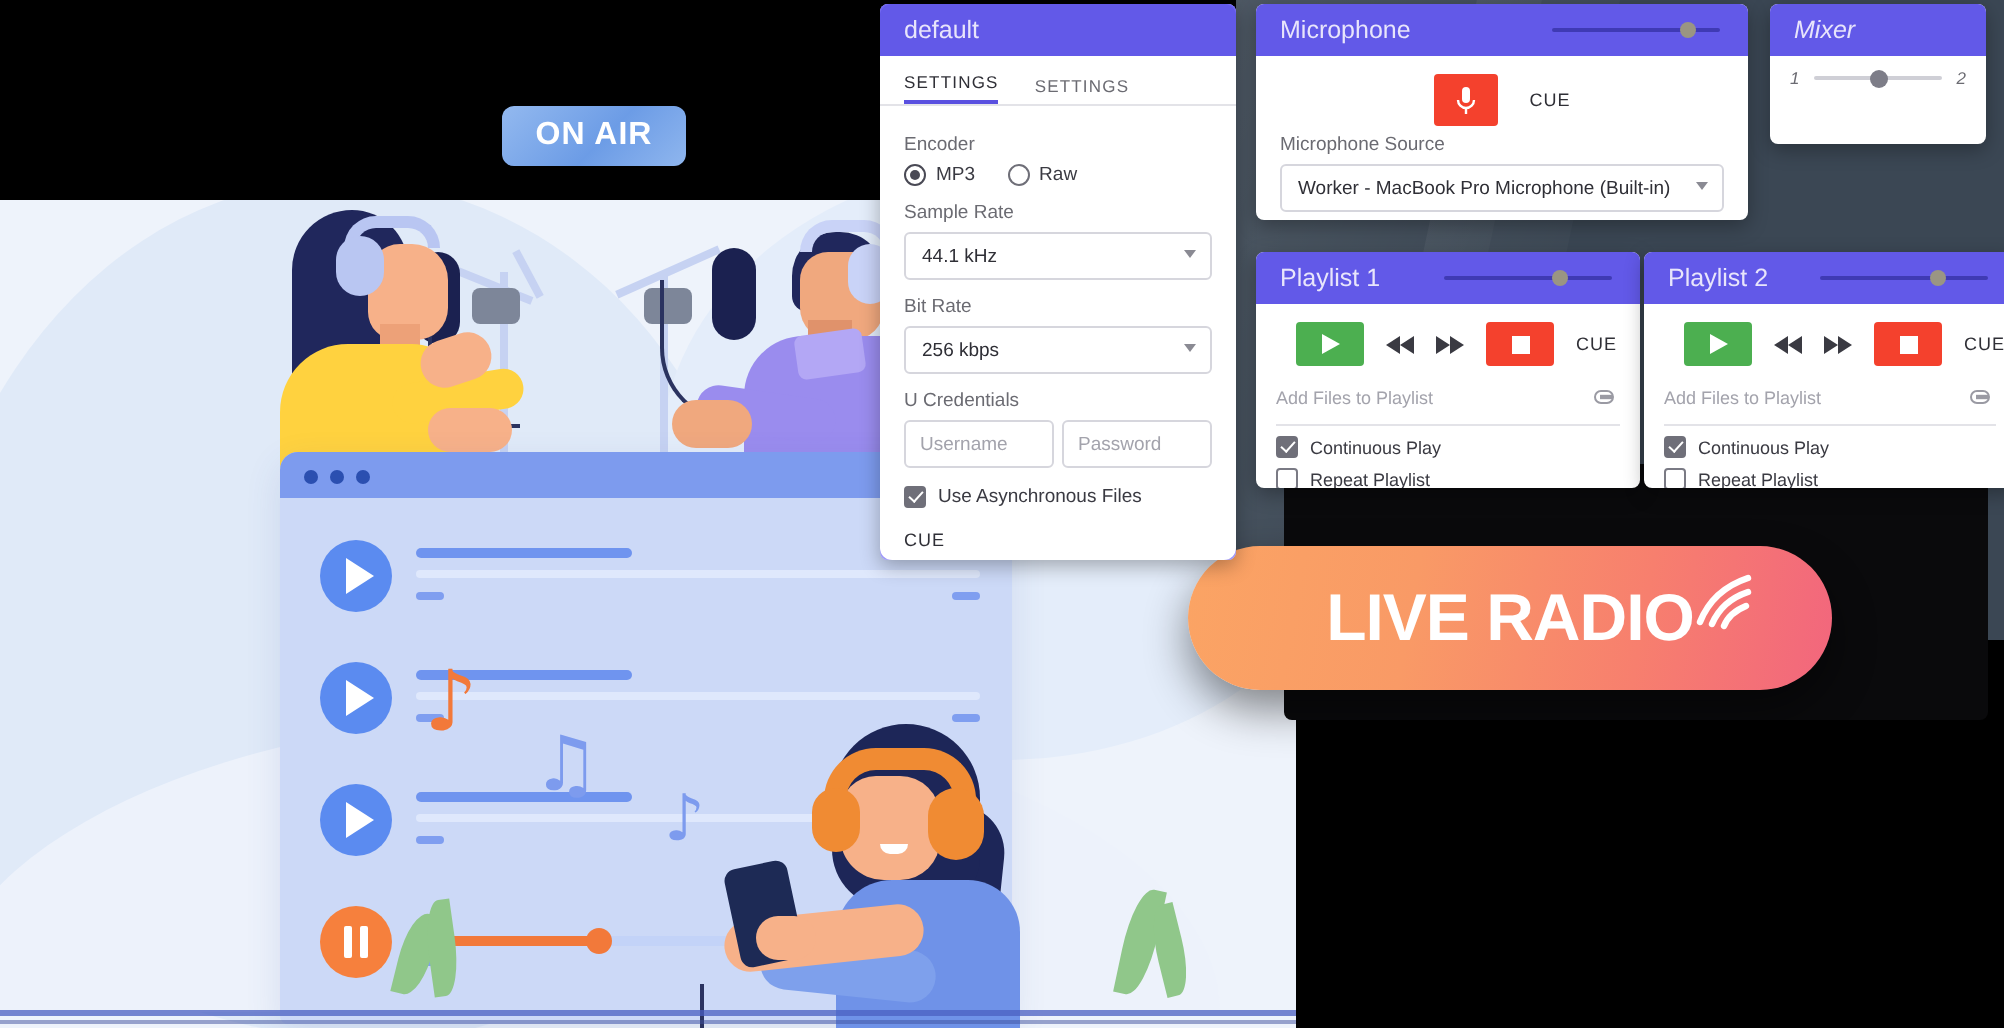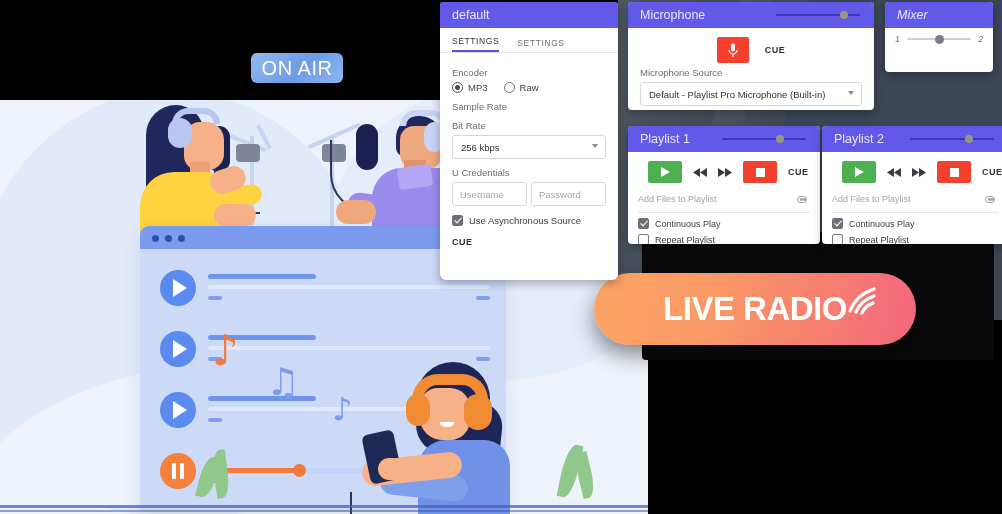--- a/index.html
+++ b/index.html
@@ -81,21 +81,21 @@
   
   .note{position:absolute;color:#7d9bee;font-family:"DejaVu Sans",sans-serif;}
   .note.o{color:#f2793a;}
   
   .leaf{position:absolute;background:#90c78a;border-radius:60% 0 60% 0;}
 
   
   .onair{position:absolute;left:251px;top:53px;width:92px;height:30px;border-radius:6px;
     background:linear-gradient(135deg,#93b9ef 0%,#6c9ce6 55%,#8fb6ee 100%);
     box-shadow:0 3px 8px rgba(0,0,0,.45);display:flex;align-items:center;justify-content:center;}
-  .onair span{color:#fff;font-size:20px;font-weight:normal;letter-spacing:.5px;}
+  .onair span{color:#fff;font-size:16px;font-weight:bold;letter-spacing:.5px;}
 
   
   .darkwin{position:absolute;left:618px;top:-6px;width:398px;height:326px;background:#3b4754;border-radius:6px;overflow:hidden;}
   .darkwin .sheen{position:absolute;left:-40px;top:-40px;width:150px;height:480px;background:linear-gradient(100deg,rgba(255,255,255,.10),rgba(255,255,255,0));transform:rotate(12deg);}
   .darkwin .sheen2{position:absolute;left:80px;top:-60px;width:70px;height:520px;background:linear-gradient(100deg,rgba(255,255,255,.06),rgba(255,255,255,0));transform:rotate(12deg);}
   .darkbase{position:absolute;left:642px;top:232px;width:352px;height:128px;background:#0a0a0c;border-radius:4px;}
 
   
   .panel{position:absolute;background:#fff;border-radius:4px;overflow:hidden;box-shadow:0 3px 10px rgba(0,0,0,.30);}
   .phead{height:26px;background:#6259e8;display:flex;align-items:center;padding:0 12px;box-sizing:border-box;}
@@ -120,21 +120,21 @@
   .sel{position:relative;height:22px;border:1px solid #d6d6dd;border-radius:3px;display:flex;align-items:center;padding:0 8px;font-size:9.5px;color:#2f2f36;background:#fff;}
   .sel .car{position:absolute;right:7px;top:8px;width:0;height:0;border-left:3.5px solid transparent;border-right:3.5px solid transparent;border-top:4px solid #8a8a93;}
   .inrow{display:flex;gap:4px;}
   .inp{flex:1;height:22px;border:1px solid #d6d6dd;border-radius:3px;display:flex;align-items:center;padding:0 7px;font-size:9.5px;color:#a3a3ac;background:#fff;}
   .cbrow{display:flex;align-items:center;gap:6px;margin-top:9px;font-size:9.5px;color:#3a3a42;}
   .cb{width:11px;height:11px;border:1.5px solid #7a7a84;border-radius:2px;box-sizing:border-box;position:relative;background:#fff;}
   .cb.on{background:#6f6f79;border-color:#6f6f79;}
   .cb.on:after{content:"";position:absolute;left:3px;top:0px;width:3px;height:6px;border:solid #fff;border-width:0 1.6px 1.6px 0;transform:rotate(42deg);}
   .startrow{display:flex;align-items:center;gap:14px;margin-top:11px;}
   .greenbtn{background:#43a047;color:#fff;font-size:8.5px;letter-spacing:.4px;padding:7px 10px;border-radius:2px;}
-  .cuetxt{font-size:9px;color:#2f2f36;letter-spacing:.5px;font-weight:bold;}
+  .cuetxt{font-size:9px;color:#2f2f36;letter-spacing:.5px;font-weight:normal;}
 
   
   .micpanel{left:628px;top:2px;width:246px;height:108px;z-index:5;}
   .micbtn{width:32px;height:26px;background:#f4412d;border-radius:2px;display:flex;align-items:center;justify-content:center;}
   .microw{display:flex;align-items:center;justify-content:center;gap:16px;margin:9px 0 4px 0;}
 
   
   .mixpanel{left:885px;top:2px;width:108px;height:70px;z-index:7;font-style:italic;}
   .mixrow{display:flex;align-items:center;gap:7px;padding:6px 10px 0 10px;font-size:8.5px;color:#6b6b72;}
   .mixtrack{position:relative;flex:1;height:10px;}
@@ -308,33 +308,37 @@
         <div class="radio">
           <span class="rdot on"></span>
           <span>MP3</span>
         </div>
         <div class="radio">
           <span class="rdot"></span>
           <span>Raw</span>
         </div>
       </div>
       <div class="flabel">Sample Rate</div>
+      <div class="sel">
+        <span>44.1 kHz</span>
+        <span class="car"></span>
+      </div>
       <div class="flabel">Bit Rate</div>
       <div class="sel">
         <span>256 kbps</span>
         <span class="car"></span>
       </div>
       <div class="flabel">U Credentials</div>
       <div class="inrow">
         <div class="inp">Username</div>
         <div class="inp">Password</div>
       </div>
       <div class="cbrow">
         <span class="cb on"></span>
-        <span>Use Asynchronous Source</span>
+        <span>Use Asynchronous Files</span>
       </div>
       <div class="startrow">
         <div class="cuetxt">CUE</div>
       </div>
     </div>
     <div class="glow"></div>
   </div>
 
   <div class="panel micpanel">
     <div class="phead">
@@ -350,21 +354,21 @@
             <rect x="3" y="0.5" width="4" height="8" rx="2" fill="#fff"></rect>
             <path d="M1 7 a4 4 0 0 0 8 0" stroke="#fff" stroke-width="1.2" fill="none"></path>
             <rect x="4.4" y="11" width="1.2" height="3" fill="#fff"></rect>
           </svg>
       </div>
       <div class="cuetxt">CUE</div>
     </div>
     <div style="padding:0 12px;">
       <div class="flabel" style="margin-top:4px;">Microphone Source</div>
       <div class="sel">
-        <span>Default - Playlist Pro Microphone (Built-in)</span>
+        <span>Worker - MacBook Pro Microphone (Built-in)</span>
         <span class="car"></span>
       </div>
     </div>
   </div>
 
   <div class="panel mixpanel">
     <div class="phead">
       <div class="ptitle">Mixer</div>
     </div>
     <div class="mixrow">

